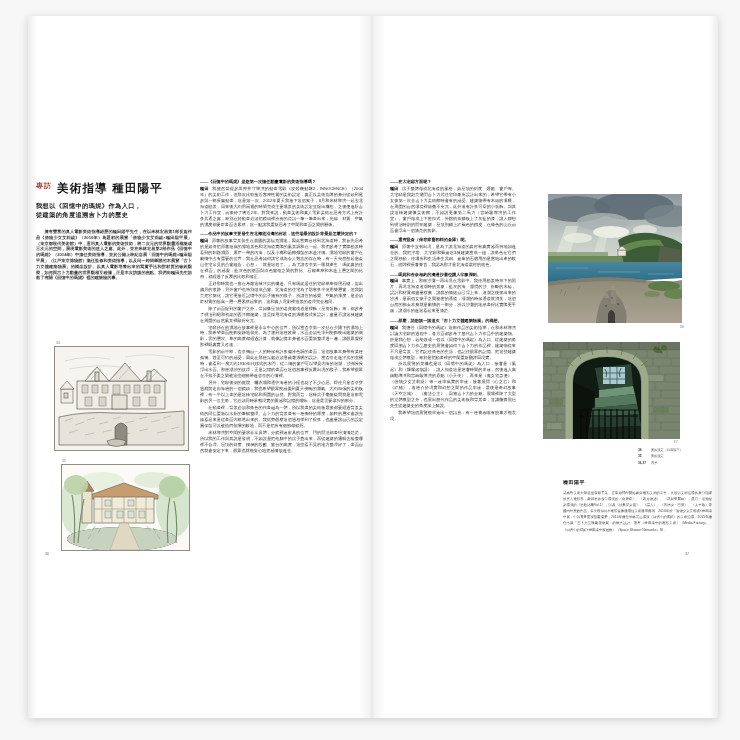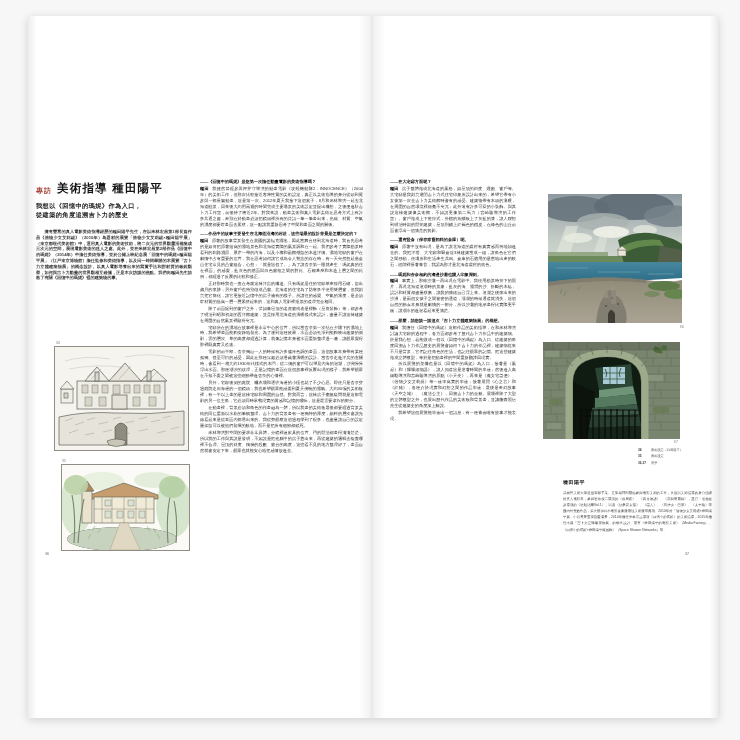--- a/index.html
+++ b/index.html
@@ -12,21 +12,21 @@
   .abs{position:absolute}
   .spread{left:28px;top:16px;width:690px;height:702px;background:#fff;
     box-shadow:0 2px 9px rgba(0,0,0,.16);}
   .edge-l{left:28px;top:16px;width:9px;height:702px;
     background:linear-gradient(90deg,rgba(0,0,0,.07),rgba(0,0,0,0));}
   .edge-r{left:709px;top:16px;width:9px;height:702px;
     background:linear-gradient(270deg,rgba(0,0,0,.07),rgba(0,0,0,0));}
   .spine{left:359px;top:16px;width:26px;height:702px;
     background:linear-gradient(90deg,rgba(0,0,0,0),rgba(0,0,0,.05) 42%,rgba(0,0,0,.09) 50%,rgba(0,0,0,.05) 58%,rgba(0,0,0,0));}
 
-  .kick-row{left:36px;top:181px;display:flex;align-items:flex-end;gap:5px;white-space:nowrap}
+  .kick-row{left:36px;top:181px;display:flex;align-items:flex-start;gap:5px;white-space:nowrap}
   .kicker{font-size:7px;font-weight:700;color:#a64437;letter-spacing:1px}
   .title{font-size:11.5px;font-weight:700;color:#151515;letter-spacing:1.2px}
   .subtitle{left:36px;top:201px;font-size:6.2px;font-weight:700;line-height:9px;
     color:#1d1d1d;letter-spacing:.4px}
 
   .intro{left:36px;top:229px;width:156px;font-size:4.2px;line-height:5.8px;
     font-weight:700;color:#3a3a3a;text-align:justify;word-break:break-all}
   .intro .ind{text-indent:2em}
 
   .fig-label{font-size:3.2px;color:#6f6f6f;letter-spacing:.3px}

